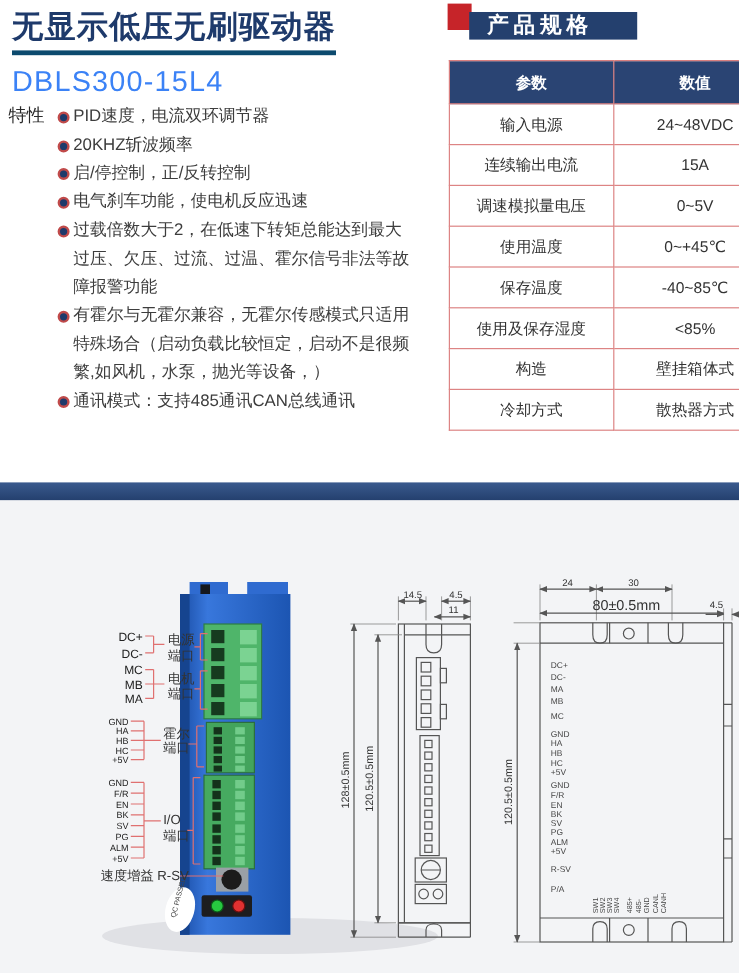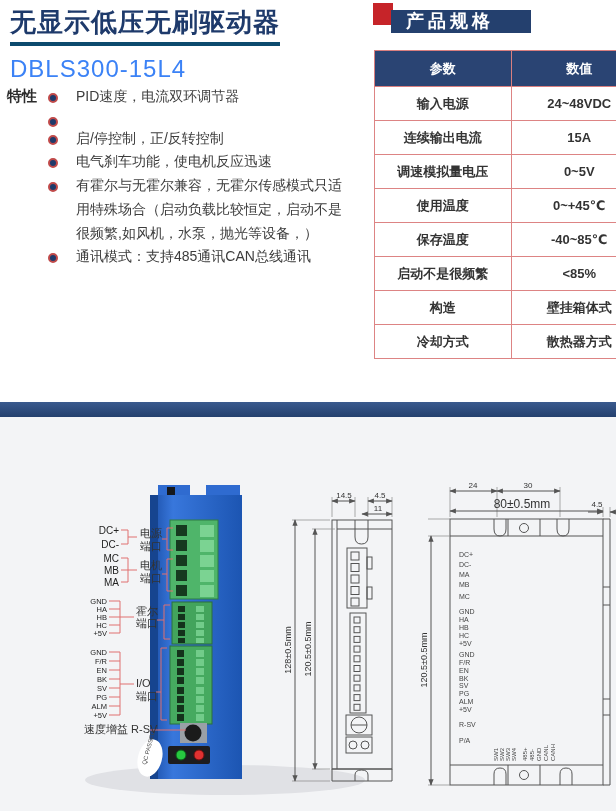--- a/index.html
+++ b/index.html
@@ -4,28 +4,28 @@
 <style>
   html,body{margin:0;padding:0;background:#fff;}
   body{width:616px;height:811px;position:relative;font-family:"Liberation Sans","DejaVu Sans",sans-serif;overflow:hidden;}
   .abs{position:absolute;}
   
   .title{left:10px;top:5px;font-size:26px;font-weight:bold;color:#1e3a6b;border-bottom:4px solid #0c4a6e;padding-bottom:2px;letter-spacing:1px;}
   .model{left:10px;top:31px;font-size:24px;font-weight:500;color:#3b82f6;letter-spacing:1px;margin-top:24px;}
   .spec-red-square{left:373px;top:3px;width:20px;height:22px;background:#c62429;}
   .spec-banner{left:391px;top:10px;width:125px;height:23px;background:#24406e;color:#fff;font-size:18px;font-weight:bold;letter-spacing:4px;line-height:23px;padding-left:15px;}
   
-  .feat-label{left:7px;top:87px;font-size:15px;font-weight:bold;color:#2b2b2b;}
+  .feat-label{left:7px;top:87px;font-size:15px;font-weight:normal;color:#2b2b2b;}
   .feat-list{left:48px;top:85px;width:300px;list-style:none;margin:0;padding:0;}
-  .feat-list li{display:flex;gap:18px;font-size:14px;line-height:23.7px;color:#3d3d3d;}
+  .feat-list li{display:flex;gap:3px;font-size:14px;line-height:23.7px;color:#3d3d3d;}
   .bullet{flex:none;width:6px;height:6px;border-radius:50%;background:#1e3a6b;border:2px solid #c04a4a;margin-top:8px;}
   
   .spec-table{left:374px;top:50px;width:274px;border-collapse:collapse;table-layout:fixed;}
   .spec-table th{background:#2a4473;color:#fff;font-size:13px;font-weight:bold;height:33px;border:1px solid #d97f7f;}
-  .spec-table td{background:#fff;color:#333;font-size:13px;text-align:center;height:31px;border:1px solid #dd8484;font-weight:bold;}
+  .spec-table td{background:#fff;color:#333;font-size:13px;text-align:center;height:31px;border:1px solid #dd8484;}
   
   .divider{left:0;top:402px;width:616px;height:15px;background:linear-gradient(#3a5a8e,#24406e);}
   
   .bottom{left:0;top:417px;width:616px;height:394px;background:#f3f4f6;}
   svg{font-family:"Liberation Sans","DejaVu Sans",sans-serif;}
   text{fill:#333;}
   .pin-big{font-size:10px;fill:#222;}
   .pin-sm{font-size:7.5px;fill:#222;}
   .port{font-size:11px;fill:#333;}
   .dim{font-size:8px;fill:#333;}
@@ -46,28 +46,33 @@
 <div class="abs spec-banner">产品规格</div>
 
 <div class="abs feat-label">特性</div>
 <ul class="abs feat-list">
   <li>
       <span class="bullet"></span>
       <span>PID速度，电流双环调节器</span>
     </li>
   <li>
       <span class="bullet"></span>
+      <span>20KHZ斩波频率</span>
     </li>
   <li>
       <span class="bullet"></span>
       <span>启/停控制，正/反转控制</span>
     </li>
   <li>
       <span class="bullet"></span>
       <span>电气刹车功能，使电机反应迅速</span>
+    </li>
+  <li>
+      <span class="bullet"></span>
+      <span>过载倍数大于2，在低速下转矩总能达到最大过压、欠压、过流、过温、霍尔信号非法等故障报警功能</span>
     </li>
   <li>
       <span class="bullet"></span>
       <span>有霍尔与无霍尔兼容，无霍尔传感模式只适用特殊场合（启动负载比较恒定，启动不是很频繁,如风机，水泵，抛光等设备，）</span>
     </li>
   <li>
       <span class="bullet"></span>
       <span>通讯模式：支持485通讯CAN总线通讯</span>
     </li>
 </ul>
@@ -92,21 +97,21 @@
       </tr>
   <tr>
         <td>使用温度</td>
         <td>0~+45℃</td>
       </tr>
   <tr>
         <td>保存温度</td>
         <td>-40~85℃</td>
       </tr>
   <tr>
-        <td>启动不是很频繁</td>
+        <td>使用及保存湿度</td>
         <td>&lt;85%</td>
       </tr>
   <tr>
         <td>构造</td>
         <td>壁挂箱体式</td>
       </tr>
   <tr>
         <td>冷却方式</td>
         <td>散热器方式</td>
       </tr>

